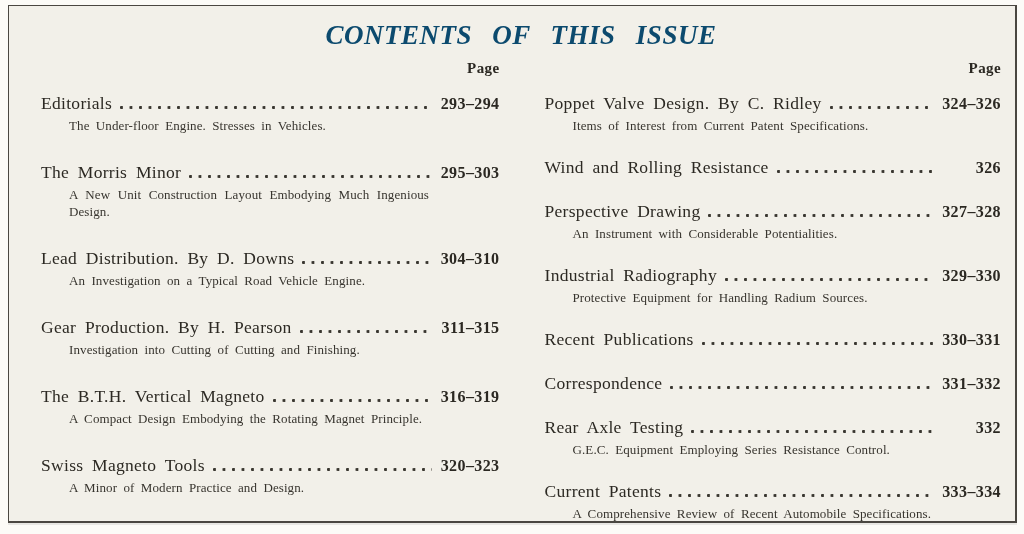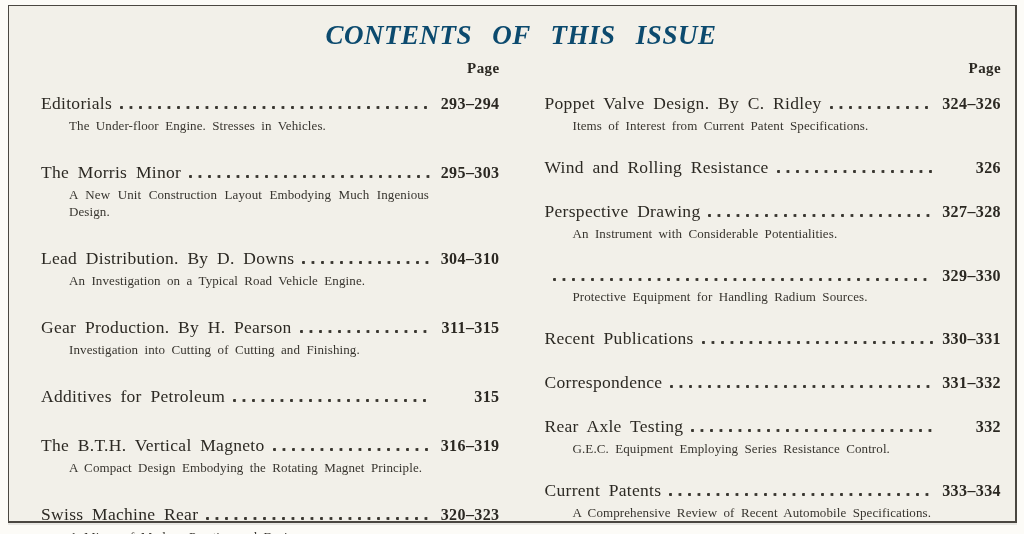--- a/index.html
+++ b/index.html
@@ -124,41 +124,33 @@
 
   <article class="entry">
     <div class="row">
       <span class="etitle">Gear Production. By H. Pearson</span>
       <span class="dots"></span>
       <span class="pages">311–315</span>
     </div>
     <p class="sub">Investigation into Cutting of Cutting and Finishing.</p>
   </article>
 
-  <article class="entry">
-    <div class="row">
-      <span class="etitle">Additives for Petroleum</span>
-      <span class="dots"></span>
-      <span class="pages">315</span>
-    </div>
-
-  </article>
 
   <article class="entry">
     <div class="row">
       <span class="etitle">The B.T.H. Vertical Magneto</span>
       <span class="dots"></span>
       <span class="pages">316–319</span>
     </div>
     <p class="sub">A Compact Design Embodying the Rotating Magnet Principle.</p>
   </article>
 
   <article class="entry">
     <div class="row">
-      <span class="etitle">Swiss Machine Rear</span>
+      <span class="etitle">Swiss Magneto Tools</span>
       <span class="dots"></span>
       <span class="pages">320–323</span>
     </div>
     <p class="sub">A Minor of Modern Practice and Design.</p>
   </article>
 </div>
     </section>
     <section class="col">
       <div class="page-label">Page</div>
       <div class="entries">
@@ -184,20 +176,21 @@
     <div class="row">
       <span class="etitle">Perspective Drawing</span>
       <span class="dots"></span>
       <span class="pages">327–328</span>
     </div>
     <p class="sub">An Instrument with Considerable Potentialities.</p>
   </article>
 
   <article class="entry">
     <div class="row">
+      <span class="etitle">Industrial Radiography</span>
       <span class="dots"></span>
       <span class="pages">329–330</span>
     </div>
     <p class="sub">Protective Equipment for Handling Radium Sources.</p>
   </article>
 
   <article class="entry">
     <div class="row">
       <span class="etitle">Recent Publications</span>
       <span class="dots"></span>

